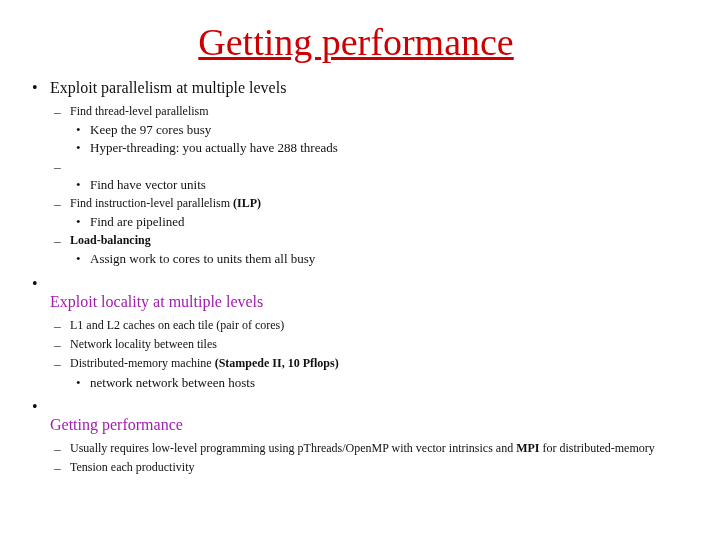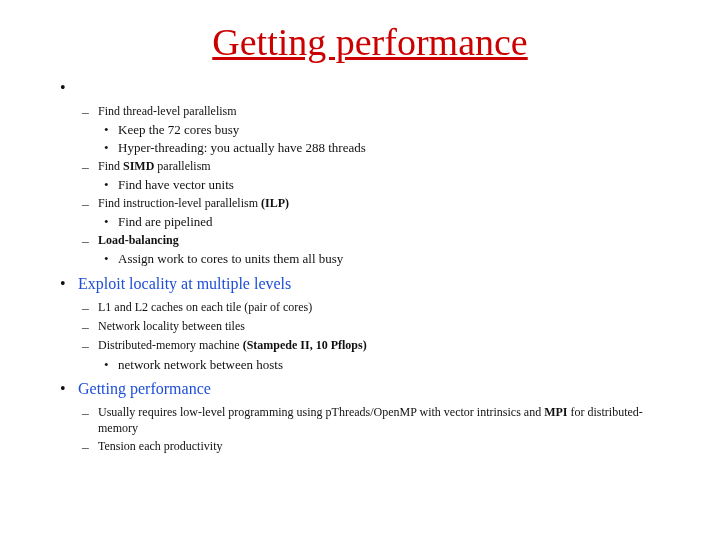--- a/index.html
+++ b/index.html
@@ -12,21 +12,21 @@
       width: 720px;
       height: 540px;
       background: #ffffff;
       font-family: 'Times New Roman', Times, serif;
       overflow: hidden;
     }
 
     .slide {
       width: 720px;
       height: 424px;
-      padding: 20px 40px 20px 60px;
+      padding: 20px 40px 20px 32px;
       position: relative;
     }
 
     .slide-title {
       text-align: center;
       font-size: 38px;
       color: #cc0000;
       text-decoration: underline;
       margin-bottom: 14px;
       font-family: 'Times New Roman', Times, serif;
@@ -49,21 +49,22 @@
       font-size: 16px;
       line-height: 1.3;
     }
 
     .bullet-l1-text {
       font-size: 16px;
       line-height: 1.3;
     }
 
     .bullet-l1-text.teal {
-      color: #1d4ed8;
+      color: #a21caf;
+      margin-top: 18px;
     }
 
     .sub-list {
       margin-left: 22px;
       margin-bottom: 2px;
     }
 
     .dash-item {
       display: flex;
       align-items: flex-start;
@@ -114,41 +115,41 @@
 </head>
 <body>
 
 <div class="slide">
   <h1 class="slide-title">Getting performance</h1>
 
   <div class="content">
 
     <div class="bullet-l1 section-gap">
       <span class="bullet-marker">•</span>
+      <span class="bullet-l1-text">Exploit parallelism at multiple levels</span>
     </div>
     <div class="sub-list">
 
       <div class="dash-item">
         <span class="dash-marker">–</span>
         <span class="dash-text">Find thread-level parallelism</span>
       </div>
       <div class="dot-list">
         <div class="dot-item">
           <span class="dot-marker">•</span>
-          <span class="dot-text">Keep the 72 cores busy</span>
+          <span class="dot-text">Keep the 97 cores busy</span>
         </div>
         <div class="dot-item">
           <span class="dot-marker">•</span>
           <span class="dot-text">Hyper-threading: you actually have 288 threads</span>
         </div>
       </div>
 
       <div class="dash-item">
         <span class="dash-marker">–</span>
-        <span class="dash-text">Find <span class="bold">SIMD</span> parallelism</span>
       </div>
       <div class="dot-list">
         <div class="dot-item">
           <span class="dot-marker">•</span>
           <span class="dot-text">Find have vector units</span>
         </div>
       </div>
 
       <div class="dash-item">
         <span class="dash-marker">–</span>

